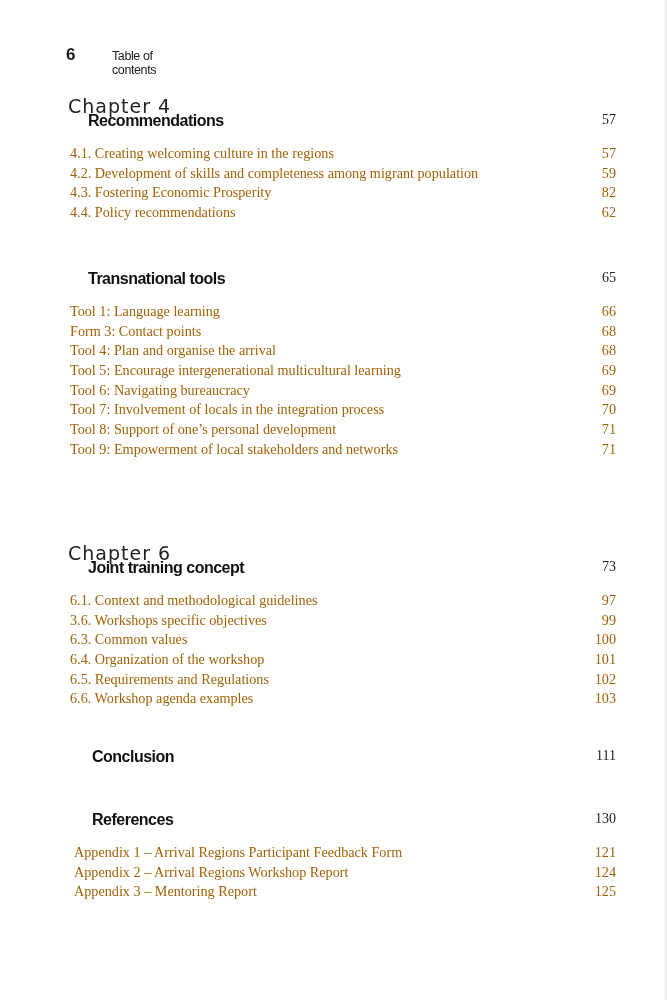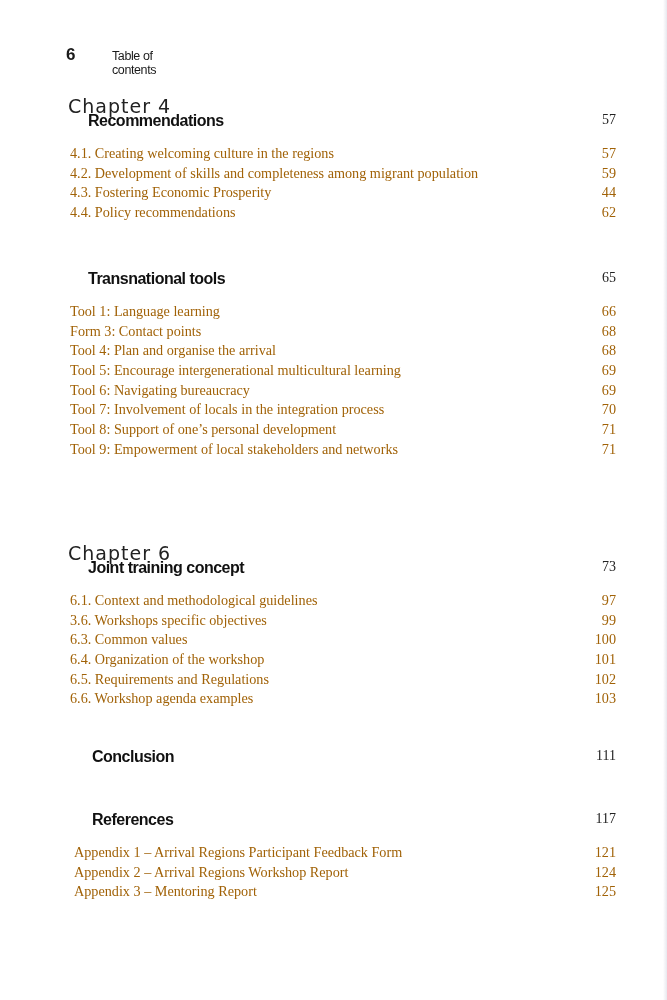--- a/index.html
+++ b/index.html
@@ -63,21 +63,21 @@
     <div class="entry">
         <span class="label">4.1. Creating welcoming culture in the regions</span>
         <span>57</span>
       </div>
     <div class="entry">
         <span class="label">4.2. Development of skills and completeness among migrant population</span>
         <span>59</span>
       </div>
     <div class="entry">
         <span class="label">4.3. Fostering Economic Prosperity</span>
-        <span>44</span>
+        <span>82</span>
       </div>
     <div class="entry">
         <span class="label">4.4. Policy recommendations</span>
         <span>62</span>
       </div>
   </div>
 </div>
 
 <div class="section" style="top:270px;">
   <div class="chapter-title-row">
@@ -157,21 +157,21 @@
 <div class="section" style="top:748px; left:72px; width:544px;">
   <div class="chapter-title-row">
     <span class="chapter-title">Conclusion</span>
     <span class="chapter-page">111</span>
   </div>
 </div>
 
 <div class="section" style="top:811px; left:72px; width:544px;">
   <div class="chapter-title-row">
     <span class="chapter-title">References</span>
-    <span class="chapter-page">117</span>
+    <span class="chapter-page">130</span>
   </div>
   <div class="entries">
     <div class="entry">
         <span class="label">Appendix 1 – Arrival Regions Participant Feedback Form</span>
         <span>121</span>
       </div>
     <div class="entry">
         <span class="label">Appendix 2 – Arrival Regions Workshop Report</span>
         <span>124</span>
       </div>

